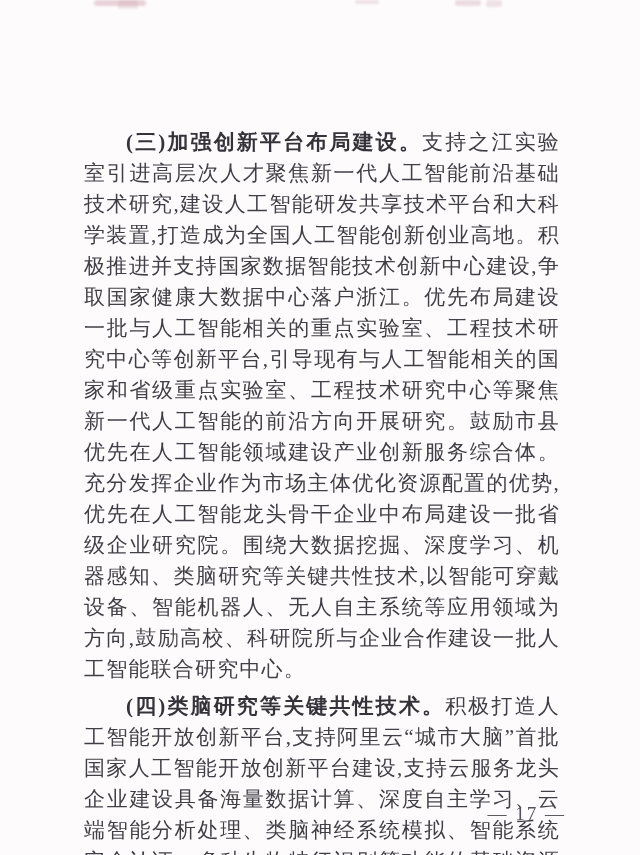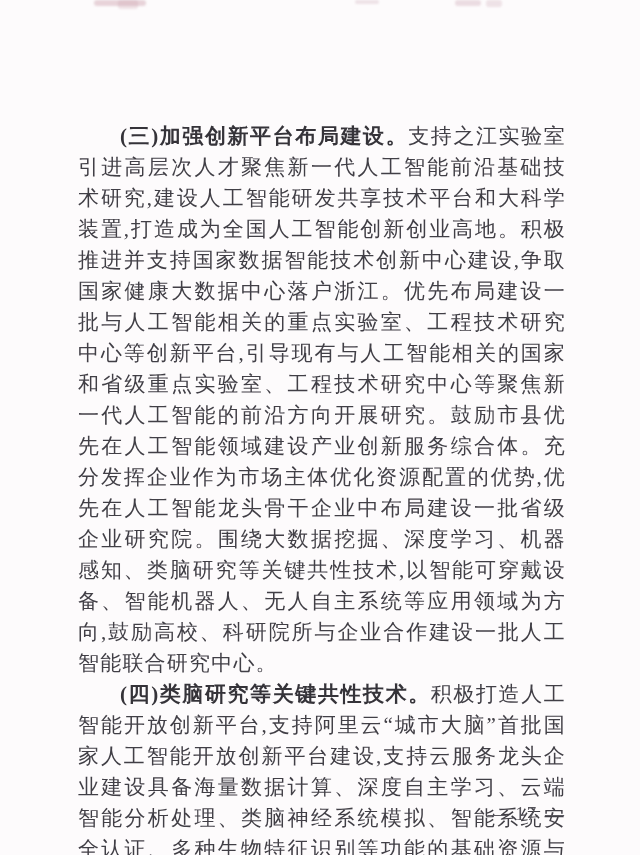--- a/index.html
+++ b/index.html
@@ -44,21 +44,21 @@
     color: #413f46;
     font-size: 21px;
     line-height: 31px;
     text-align: justify;
     text-justify: inter-character;
     letter-spacing: 1.2px;
   }
 
   .content p {
     text-indent: 2em;
-    margin: 0;
+    margin: 6px;
   }
 
   .para-heading {
     font-weight: bold;
     color: #353339;
   }
 
   .footer {
     position: absolute;
     top: 803px;

